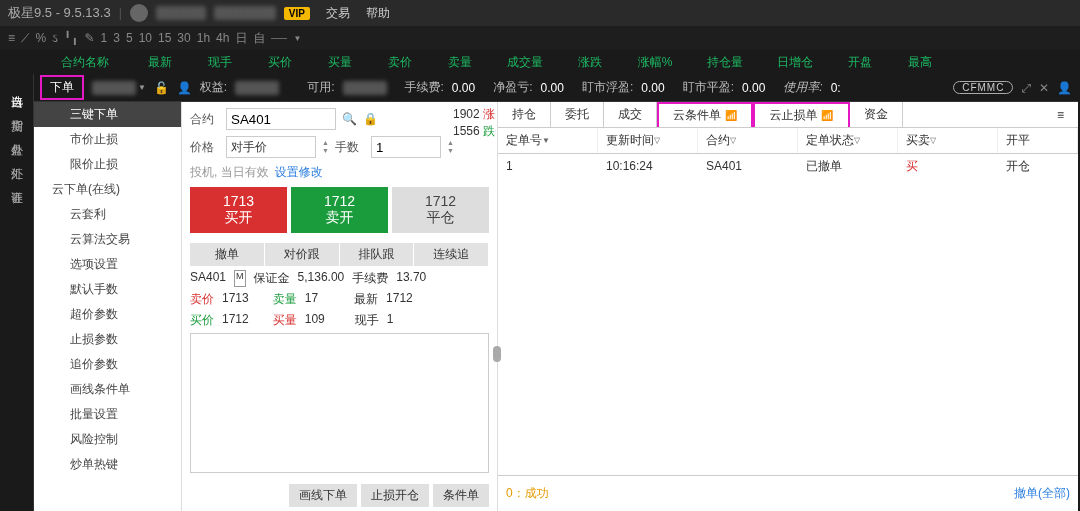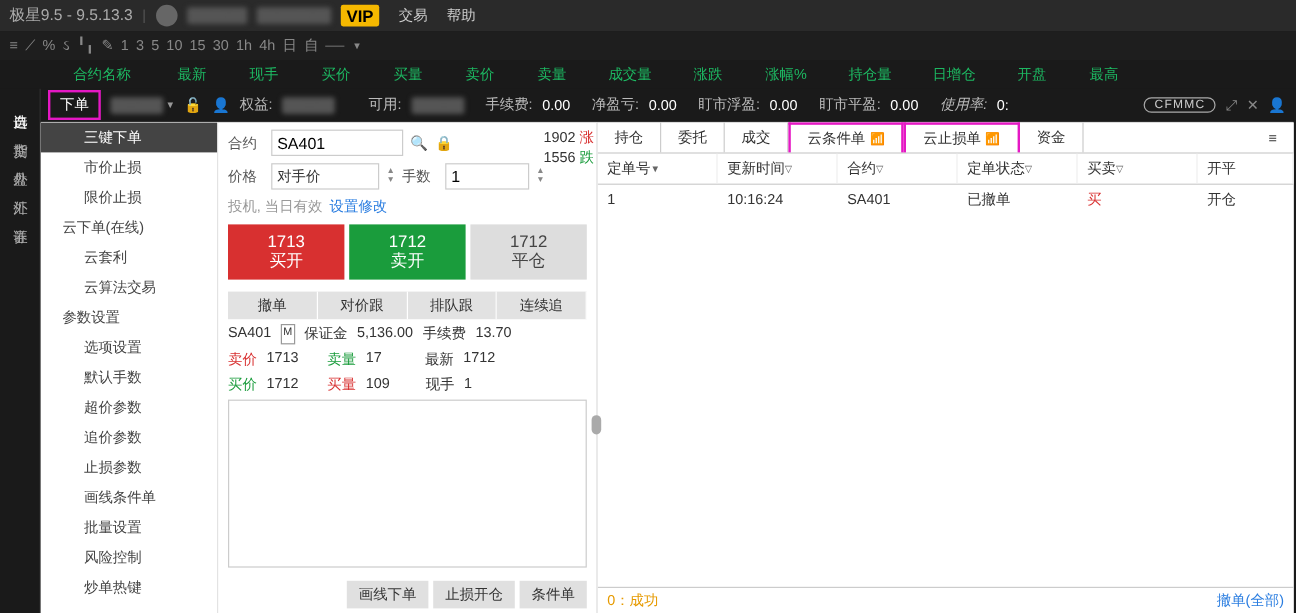--- a/index.html
+++ b/index.html
@@ -2,21 +2,21 @@
 <html><head>
 <meta charset="utf-8">
 <style>
 * { margin:0; padding:0; box-sizing:border-box; font-family:"Microsoft YaHei",Arial,sans-serif; }
 body { background:#1a1a1a; color:#ccc; font-size:12px; width:1080px; height:511px; overflow:hidden; position:relative; }
 
 
 .titlebar { height:26px; background:#2a2a2a; display:flex; align-items:center; padding:0 8px; gap:8px; }
 .titlebar .title { color:#aaa; font-size:13px; }
 .avatar { width:18px; height:18px; border-radius:50%; background:#666; }
-.vip { background:#f5b800; color:#000; font-size:14px; font-weight:bold; padding:1px 5px; border-radius:2px; }
+.vip { background:#f5b800; color:#000; font-size:10px; font-weight:bold; padding:1px 5px; border-radius:2px; }
 .titlebar .link { color:#ccc; margin-left:8px; }
 .blur { background:#555; color:#555; border-radius:2px; padding:0 10px; filter:blur(2px); }
 
 
 .toolbar { height:24px; background:#1e1e1e; display:flex; align-items:center; padding:0 8px; gap:6px; color:#999; }
 .toolbar span { color:#888; }
 .dash { width:16px; height:1px; background:#666; }
 
 
 .colhdr { height:24px; background:#1a1a1a; display:flex; align-items:center; padding-left:40px; gap:0; }
@@ -79,21 +79,21 @@
 .wifi { color:#1a9c3c; font-size:10px; }
 
 .grid-hdr { display:flex; height:26px; border-bottom:1px solid #ccc; }
 .grid-hdr .gh { padding:0 8px; display:flex; align-items:center; justify-content:flex-start; border-right:1px solid #eee; }
 .tri-d { font-size:8px; color:#666; }
 
 .grid-row { display:flex; height:24px; }
 .grid-row .gc { padding:0 8px; display:flex; align-items:center; }
 .red-cell { color:#d83030; }
 
-.status { height:22px; border-top:1px solid #ccc; display:flex; align-items:center; justify-content:space-between; padding:0 8px; margin-top:auto; }
+.status { height:36px; border-top:1px solid #ccc; display:flex; align-items:center; justify-content:space-between; padding:0 8px; margin-top:auto; }
 .status .ok { color:#e69a00; }
 .status .lnk { color:#2a7de0; cursor:pointer; }
 .grip { position:absolute; left:493px; top:346px; width:8px; height:16px; background:#aaa; border-radius:4px; }
 </style>
 </head>
 <body>
 
 <div class="titlebar">
   <span class="title">极星9.5 - 9.5.13.3</span>
   <span style="color:#555;">|</span>
@@ -185,26 +185,25 @@
 
     <div class="lower">
 
       <div class="tree">
         <div class="item sub sel">三键下单</div>
         <div class="item sub">市价止损</div>
         <div class="item sub">限价止损</div>
         <div class="item">云下单(在线)</div>
         <div class="item sub">云套利</div>
         <div class="item sub">云算法交易</div>
-        <div class="item">参数设置</div>
         <div class="item sub">选项设置</div>
         <div class="item sub">默认手数</div>
         <div class="item sub">超价参数</div>
+        <div class="item sub">止损参数</div>
         <div class="item sub">追价参数</div>
-        <div class="item sub">止损参数</div>
         <div class="item sub">画线条件单</div>
         <div class="item sub">批量设置</div>
         <div class="item sub">风险控制</div>
         <div class="item sub">炒单热键</div>
       </div>
 
       <div class="form">
         <div class="tick-col">
           <div><span>1902</span> <span class="rise">涨</span></div>
           <div><span>1556</span> <span class="fall">跌</span></div>

